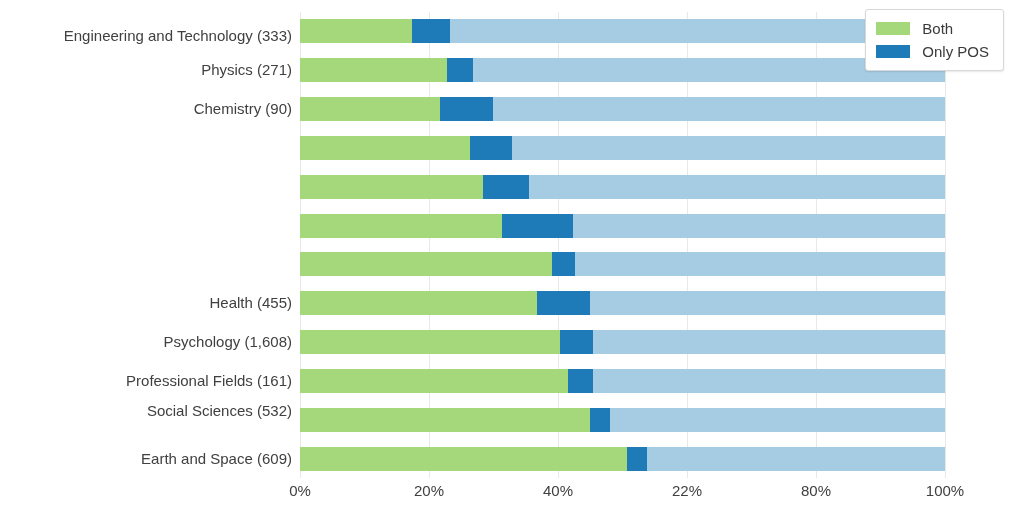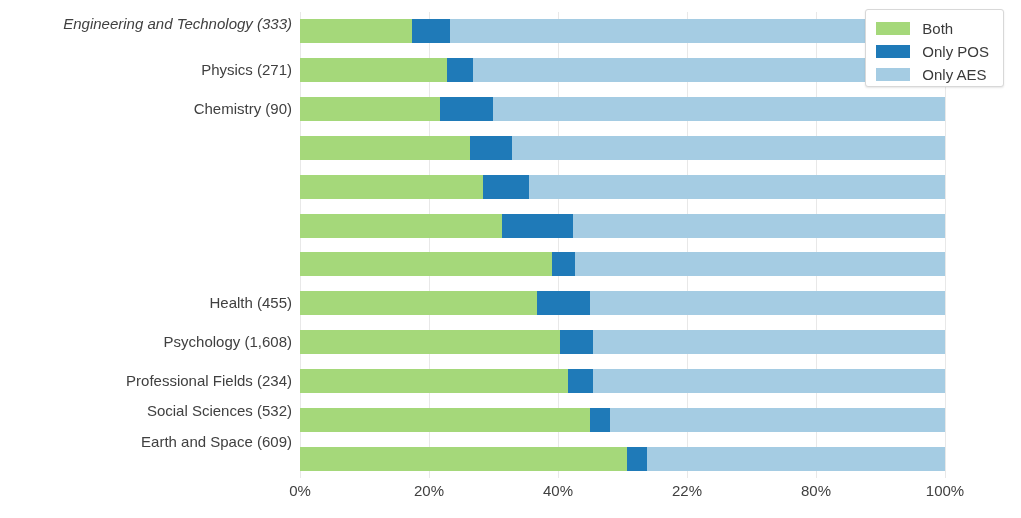--- a/index.html
+++ b/index.html
@@ -92,21 +92,21 @@
   }
 
   
   .legend {
     position: absolute;
     right: 17px;
     top: 9px;
     background: #ffffff;
     border: 1px solid #d8d8d8;
     border-radius: 3px;
-    padding: 7px 14px 0 10px;
+    padding: 7px 14px 7px 10px;
     box-shadow: 0 1px 2px rgba(0,0,0,0.10);
     z-index: 5;
   }
   .legend-item {
     display: flex;
     align-items: center;
     height: 23px;
   }
   .legend-swatch {
     width: 34px;
@@ -119,28 +119,28 @@
     color: #3a3a3a;
     white-space: nowrap;
   }
 </style>
 </head>
 <body>
 
 <div id="chart-root">
 
   <div class="ylabels">
-      <div class="ylabel" style="top: 0; font-style: italic;">Engineering and Technology (333)</div>
+      <div class="ylabel" style="top: 12px;">Engineering and Technology (333)</div>
       <div class="ylabel" style="top: 46.25px;">Physics (271)</div>
       <div class="ylabel" style="top: 85.0833px;">Chemistry (90)</div>
       <div class="ylabel" style="top: 279.25px;">Health (455)</div>
       <div class="ylabel" style="top: 318.083px;">Psychology (1,608)</div>
-      <div class="ylabel" style="top: 356.917px;">Professional Fields (234)</div>
+      <div class="ylabel" style="top: 356.917px;">Professional Fields (161)</div>
       <div class="ylabel" style="top: 387px;">Social Sciences (532)</div>
-      <div class="ylabel" style="top: 418px;">Earth and Space (609)</div>
+      <div class="ylabel" style="top: 435px;">Earth and Space (609)</div>
     </div>
 
   <div class="plot-area">
     <div class="gridlines">
         <div class="gridline" style="left: 0px;"></div>
         <div class="gridline" style="left: 129px;"></div>
         <div class="gridline" style="left: 258px;"></div>
         <div class="gridline" style="left: 387px;"></div>
         <div class="gridline" style="left: 516px;"></div>
         <div class="gridline" style="left: 645px;"></div>
@@ -221,20 +221,16 @@
   <div class="legend">
     <div class="legend-items">
         <div class="legend-item">
           <span class="legend-swatch" style="background: rgb(165, 216, 122);"></span>
           <span class="legend-text">Both</span>
         </div>
         <div class="legend-item">
           <span class="legend-swatch" style="background: rgb(31, 122, 184);"></span>
           <span class="legend-text">Only POS</span>
         </div>
-        <div class="legend-item">
-          <span class="legend-swatch" style="background: rgb(165, 204, 227);"></span>
-          <span class="legend-text">Only AES</span>
-        </div>
       </div>
   </div>
 
 </div>
 
 </body></html>

